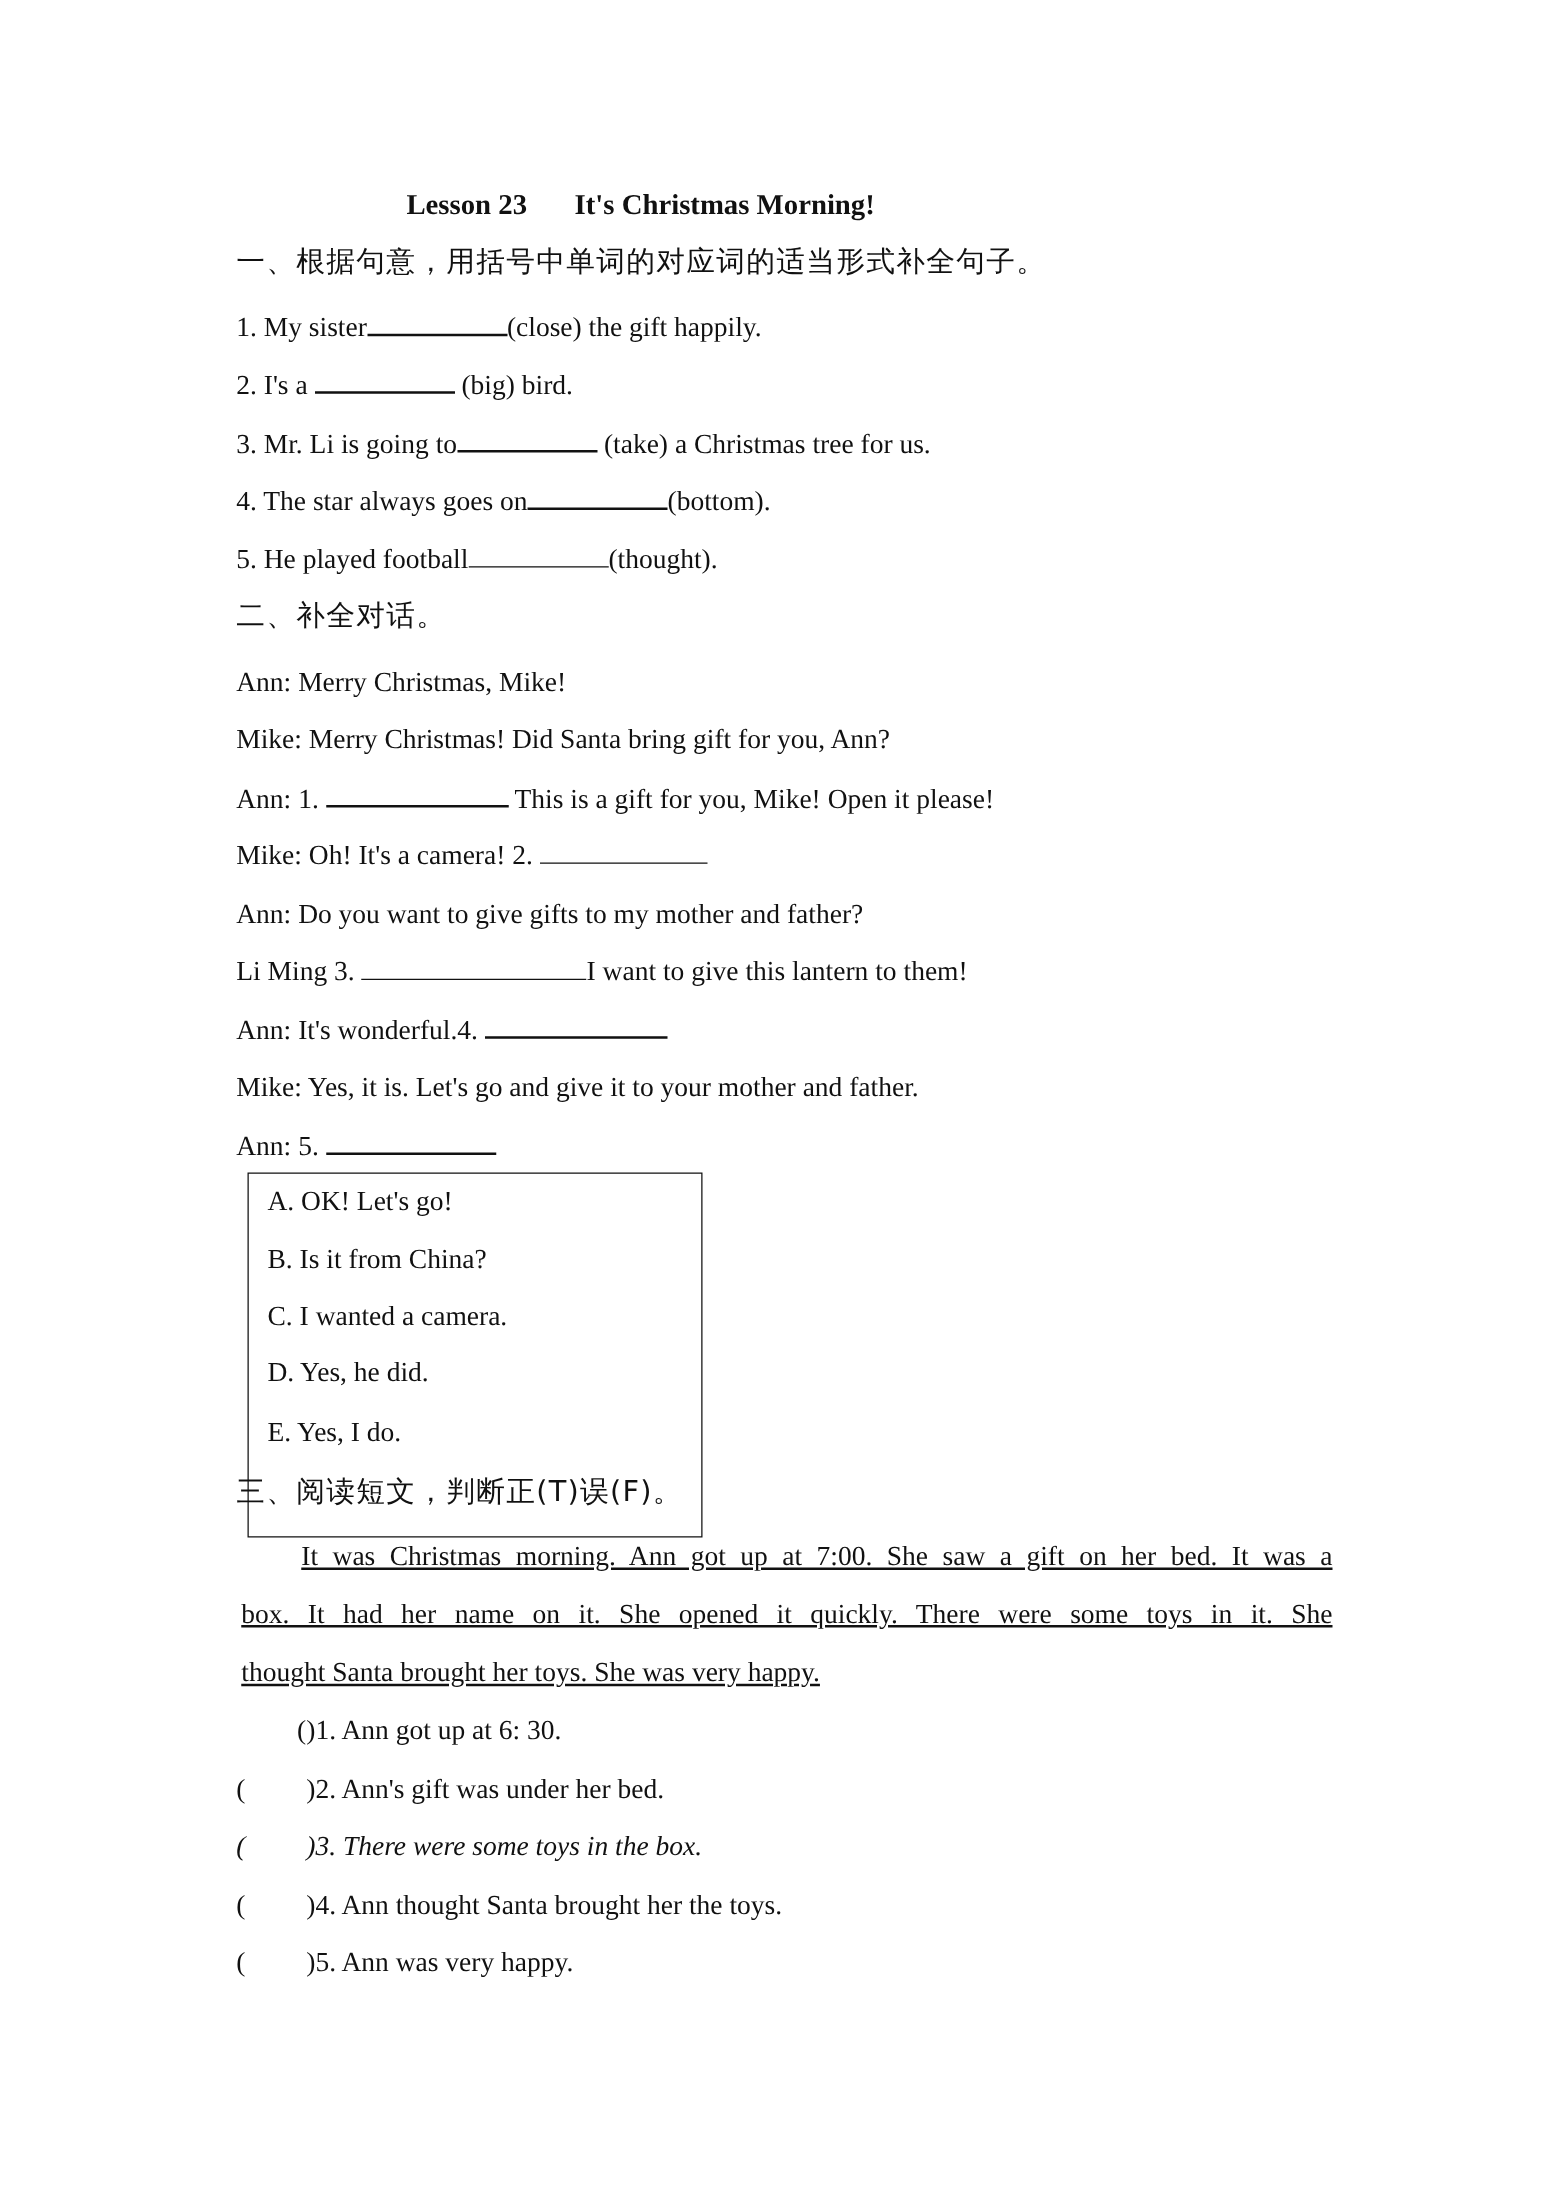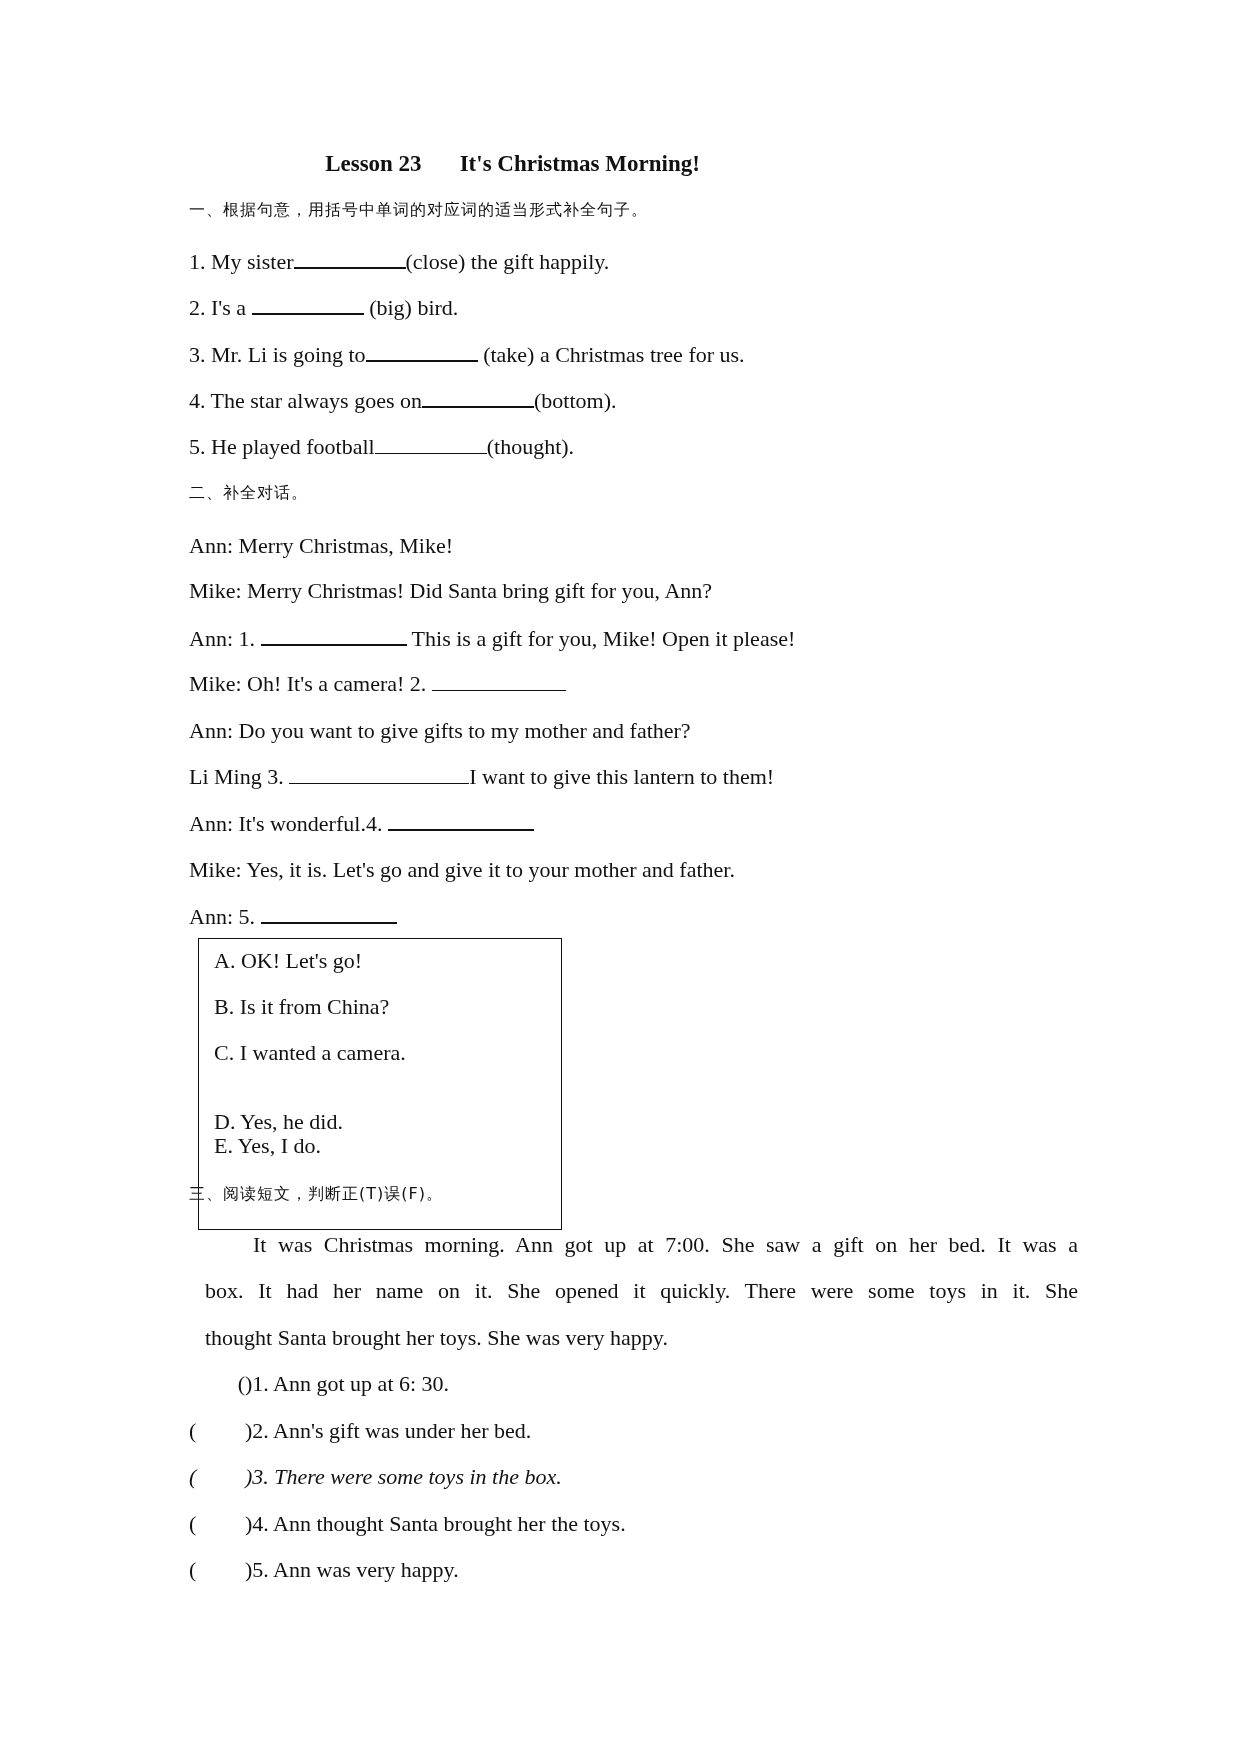--- a/index.html
+++ b/index.html
@@ -2,28 +2,28 @@
 <html><head>
 <meta charset="utf-8">
 <style>
   html, body { margin:0; padding:0; background:#ffffff; }
   body { width:1239px; height:1753px; position:relative; overflow:hidden;
          font-family:"Liberation Serif", "DejaVu Serif", serif; color:#111; }
   .ln { position:absolute; left:189px; font-size:22px; line-height:28px; white-space:nowrap; }
   .title { position:absolute; top:150px; left:0; width:1025px; text-align:center;
            font-weight:bold; font-size:23px; line-height:28px; }
   .title .gap { display:inline-block; width:38px; }
-  .cjk { font-family:"DejaVu Sans", sans-serif; font-size:16px; letter-spacing:1px; }
+  .cjk { font-family:"DejaVu Sans", sans-serif; font-size:23px; letter-spacing:1px; }
   .blank { display:inline-block; border-bottom:2px solid #111; height:20px; vertical-align:baseline; }
   .blank.thin { border-bottom-width:1px; }
   .box { position:absolute; left:198px; top:938px; width:364px; height:292px;
          border:1.5px solid #111; box-sizing:border-box; }
   .box .opt { position:absolute; left:15px; font-size:22px; line-height:28px; white-space:nowrap; }
   .para { position:absolute; left:189px; width:873px; font-size:22px; line-height:28px; }
-  .para .pl { position:absolute; left:16px; width:873px; white-space:nowrap; }
+  .para .pl { position:absolute; left:4px; width:873px; white-space:nowrap;text-decoration:underline; }
   .para .just { text-align:justify; text-align-last:justify; white-space:normal; }
   .tf .paren-open { display:inline-block; width:56px; }
 </style>
 </head>
 <body>
 
 <div class="title">
   <span>Lesson 23</span><span class="gap"></span><span>It's Christmas Morning!</span>
 </div>
 
@@ -64,21 +64,21 @@
 </div>
 <div class="ln" style="top:856px;">Mike: Yes, it is. Let's go and give it to your mother and father.</div>
 <div class="ln" style="top:902px;">
   <span>Ann: 5. </span><span class="blank" style="width:136px;"></span>
 </div>
 
 <div class="box">
   <div class="opt" style="top:8px;">A.  OK! Let's go!</div>
   <div class="opt" style="top:54px;">B. Is it from China?</div>
   <div class="opt" style="top:100px;">C. I wanted a camera.</div>
-  <div class="opt" style="top:145px;margin-top:24px;">D. Yes, he did.</div>
+  <div class="opt" style="top:145px;">D. Yes, he did.</div>
   <div class="opt" style="top:193px;">E. Yes, I do.</div>
 </div>
 
 <div class="ln cjk" style="top:1180px;">三、阅读短文，判断正(T)误(F)。</div>
 
 <div class="para" style="top:1231px;">
   <div class="pl just" style="top:0; padding-left:48px; width:825px;">It was Christmas morning. Ann got up at 7:00. She saw a gift on her bed. It was a</div>
   <div class="pl just" style="top:46px;">box. It had her name on it. She opened it quickly. There were some toys in it. She</div>
   <div class="pl" style="top:93px;">thought Santa brought her toys. She was very happy.</div>
 </div>

